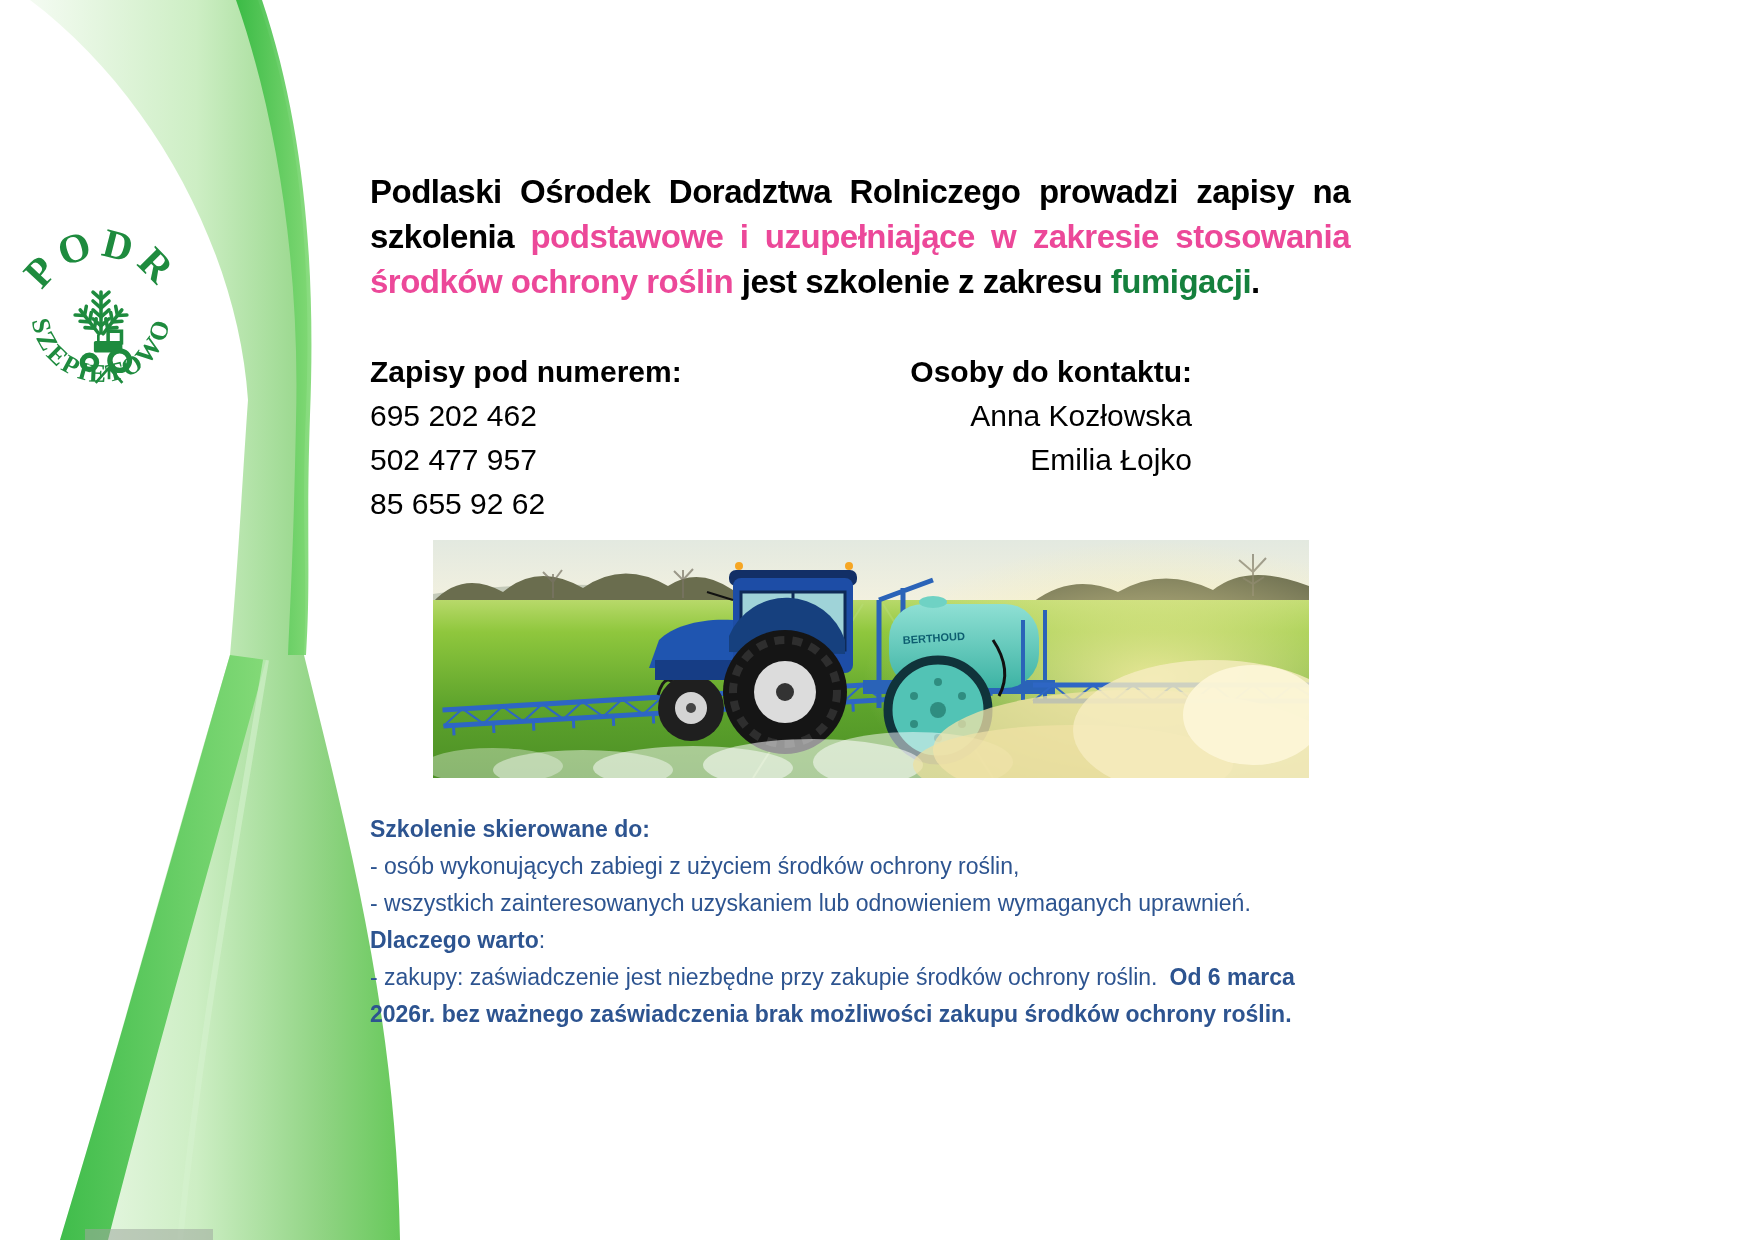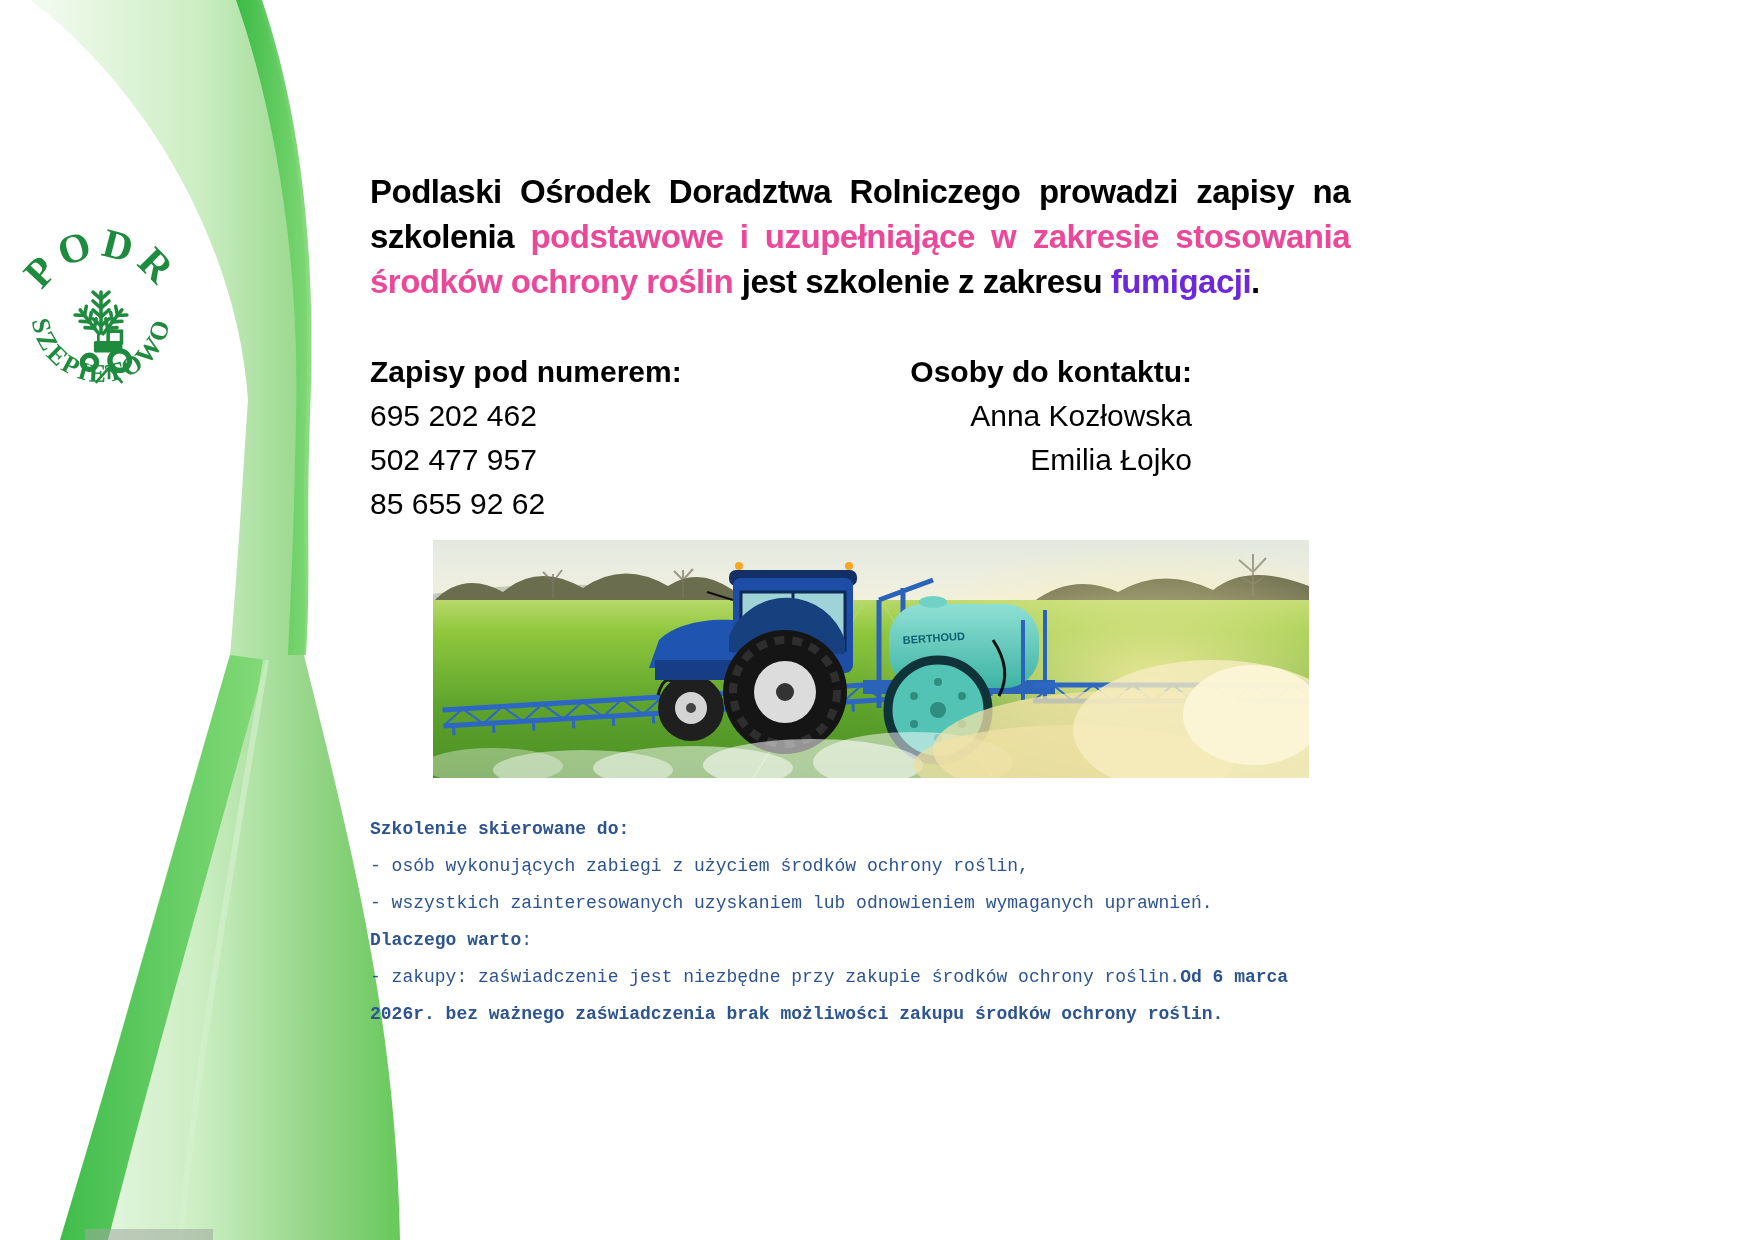--- a/index.html
+++ b/index.html
@@ -9,37 +9,37 @@
   }
   .swirl{position:absolute;left:0;top:0;width:410px;height:1240px;}
   .logo{position:absolute;left:12px;top:228px;width:178px;height:178px;}
 
   .headline{
     position:absolute;left:370px;top:136px;width:980px;
     font-size:33px;line-height:45px;font-weight:bold;letter-spacing:-0.5px;
     color:#000000;text-align:justify;
   }
   .headline .blue{color:#ec4899;}
-  .headline .red{color:#6d28d9;}
+  .headline .red{color:#15803d;}
 
   .contact{position:absolute;left:370px;top:350px;width:900px;font-size:30px;line-height:44px;color:#000;}
   .contact .col{position:absolute;top:0;}
   .contact .col.phones{left:0;width:380px;}
   .contact .col.people{left:402px;width:420px;text-align:right;}
   .contact .label{font-weight:bold;}
 
   .photo{position:absolute;left:433px;top:540px;width:876px;height:238px;}
   .photo svg{display:block;width:100%;height:100%;}
 
   .training{
     position:absolute;left:370px;top:811px;width:1000px;
-    font-size:18px;line-height:37px;color:#2D5490;white-space:nowrap;font-family:Liberation Mono, monospace;
+    font-size:23px;line-height:37px;color:#2D5490;white-space:nowrap;
   }
   .training b{font-weight:bold;}
-  .training .gap{}
+  .training .gap{margin-left:12px;}
 
   .grey-strip{position:absolute;left:85px;top:1229px;width:128px;height:11px;background:#9fa89e;opacity:.55;}
 </style>
 </head>
 <body>
 
 <div class="canvas">
 
   <svg class="swirl" viewBox="0 0 410 1240" preserveAspectRatio="none" aria-hidden="true">
     <defs>

